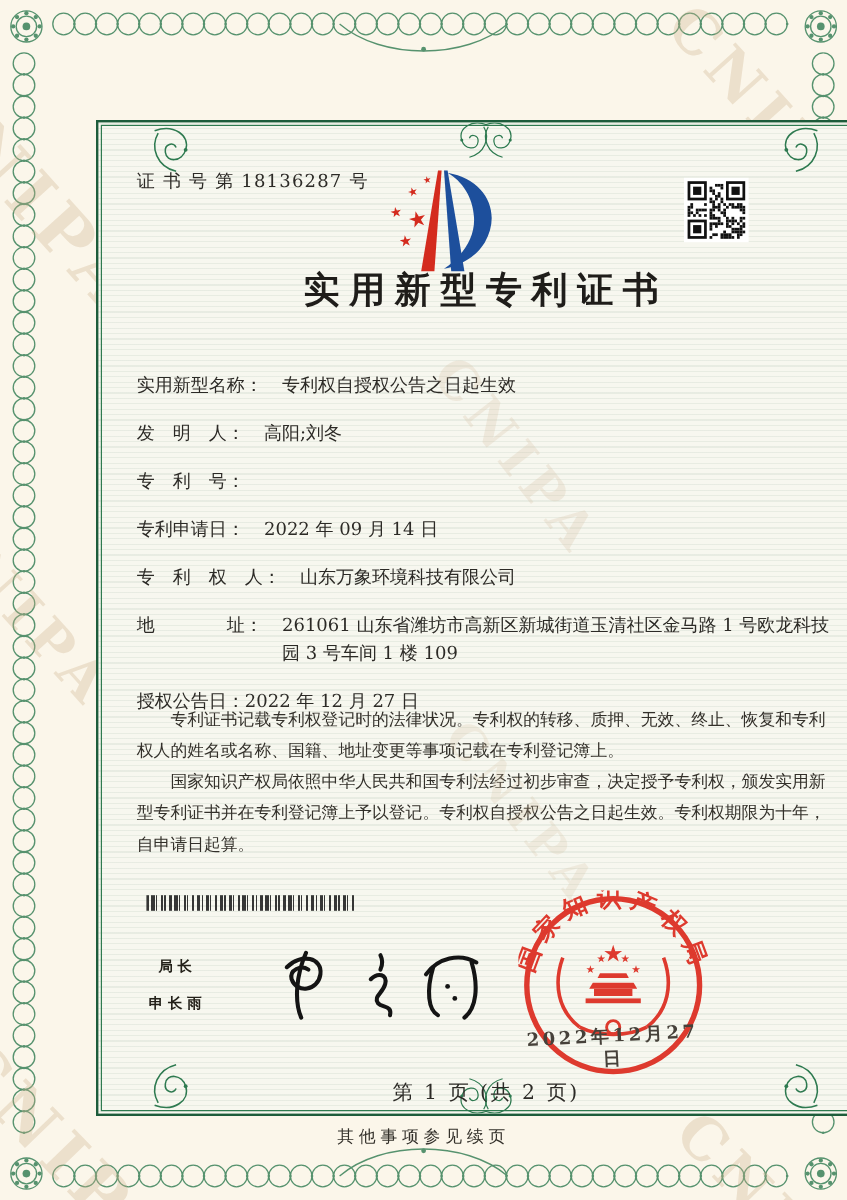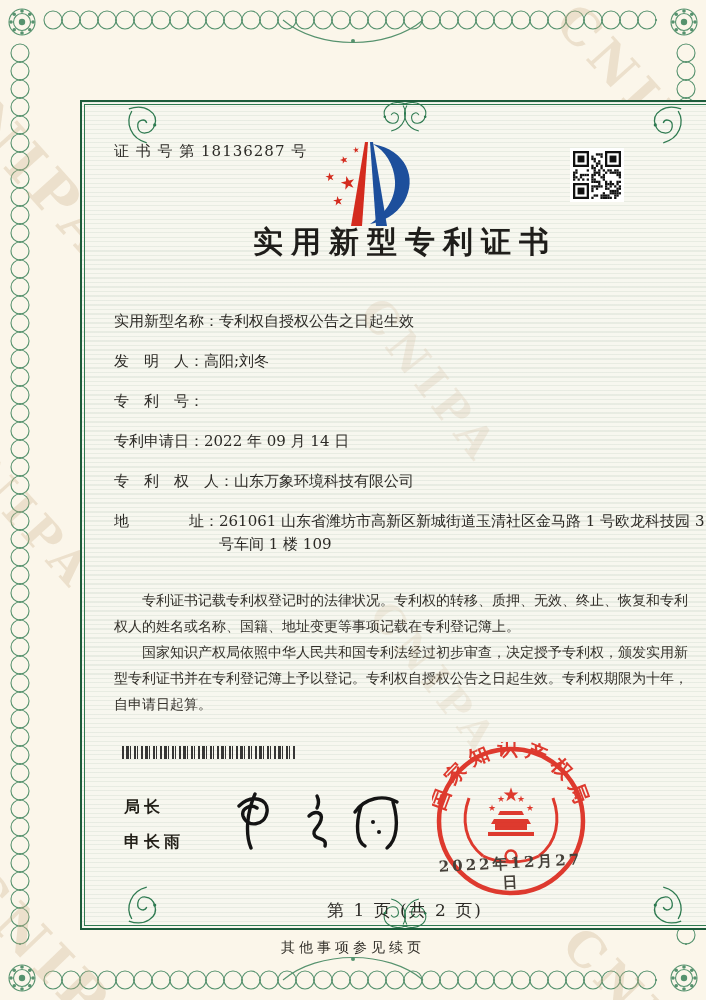--- a/index.html
+++ b/index.html
@@ -34,40 +34,40 @@
   .certno{position:absolute;left:32px;top:40px;font-size:15px;letter-spacing:1px;color:#2c2a26;z-index:4;}
 
   .logo{position:absolute;left:228px;top:34px;width:116px;height:96px;z-index:4;}
   .qr{position:absolute;left:488px;top:46px;width:54px;height:54px;z-index:4;}
 
   .title{position:absolute;left:0;right:0;top:120px;margin:0;text-align:center;
          font-size:30px;font-weight:bold;letter-spacing:8px;color:#1f1d1a;z-index:4;
          font-family:"DejaVu Serif",serif;}
 
   .fields{position:absolute;left:32px;right:22px;top:208px;z-index:4;font-size:15px;line-height:23px;}
-  .frow{margin-bottom:17px;display:flex;}
+  .frow{margin-bottom:17px;display:flex;gap:16px;}
   .flabel{flex:none;color:#2c2a26;}
   .fvalue{flex:1;color:#2c2a26;}
   .frow.double .pair{display:flex;}
   .frow.double .pair.second{margin-left:40px;}
 
   .paras{position:absolute;left:32px;right:28px;top:486px;z-index:4;font-size:14px;line-height:1.85;color:#33302a;}
   .paras p{margin:0;text-indent:2em;}
 
   .barcode{position:absolute;left:40px;top:644px;width:174px;height:13px;z-index:4;opacity:.88;
      background:repeating-linear-gradient(90deg,
        #1c1c1c 0 2px, rgba(0,0,0,0) 2px 4px,
        #1c1c1c 4px 7px, rgba(0,0,0,0) 7px 8px,
        #1c1c1c 8px 9px, rgba(0,0,0,0) 9px 12px,
        #1c1c1c 12px 14px, rgba(0,0,0,0) 14px 15px,
        #1c1c1c 15px 16px, rgba(0,0,0,0) 16px 19px);}
 
   .director{position:absolute;left:42px;top:695px;z-index:4;
-            font-family:"Liberation Sans",sans-serif;font-weight:bold;font-size:16px;
-            letter-spacing:4px;color:#232019;}
+            font-family:"Liberation Sans",sans-serif;font-weight:bold;font-size:12px;
+            letter-spacing:4px;color:#232019;text-align:center;}
   .director .name{margin-top:14px;}
 
   .sig{position:absolute;left:135px;top:680px;width:205px;height:85px;z-index:5;}
 
   .seal{position:absolute;left:350px;top:640px;width:158px;height:158px;z-index:5;}
   .seal svg{position:absolute;inset:0;opacity:.92;}
   .sealdate{position:absolute;left:0;right:0;top:112px;text-align:center;
             font-size:15px;font-weight:bold;letter-spacing:3px;color:#46413a;
             transform:rotate(-3deg);}
 
@@ -509,20 +509,24 @@
       </div>
       <div class="frow">
         <span class="flabel">专　利　权　人：</span>
         <span class="fvalue">山东万象环境科技有限公司</span>
       </div>
       <div class="frow">
         <span class="flabel">地　　　　址：</span>
         <span class="fvalue">261061 山东省潍坊市高新区新城街道玉清社区金马路 1 号欧龙科技园 3 号车间 1 楼 109</span>
       </div>
       <div class="frow double">
+        <span class="pair">
+          <span class="flabel">授权公告日：</span>
+          <span class="fvalue">2022 年 12 月 27 日</span>
+        </span>
       </div>
     </div>
 
     <div class="paras">
       <p>专利证书记载专利权登记时的法律状况。专利权的转移、质押、无效、终止、恢复和专利权人的姓名或名称、国籍、地址变更等事项记载在专利登记簿上。</p>
       <p>国家知识产权局依照中华人民共和国专利法经过初步审查，决定授予专利权，颁发实用新型专利证书并在专利登记簿上予以登记。专利权自授权公告之日起生效。专利权期限为十年，自申请日起算。</p>
     </div>
 
     <div class="barcode"></div>
 

